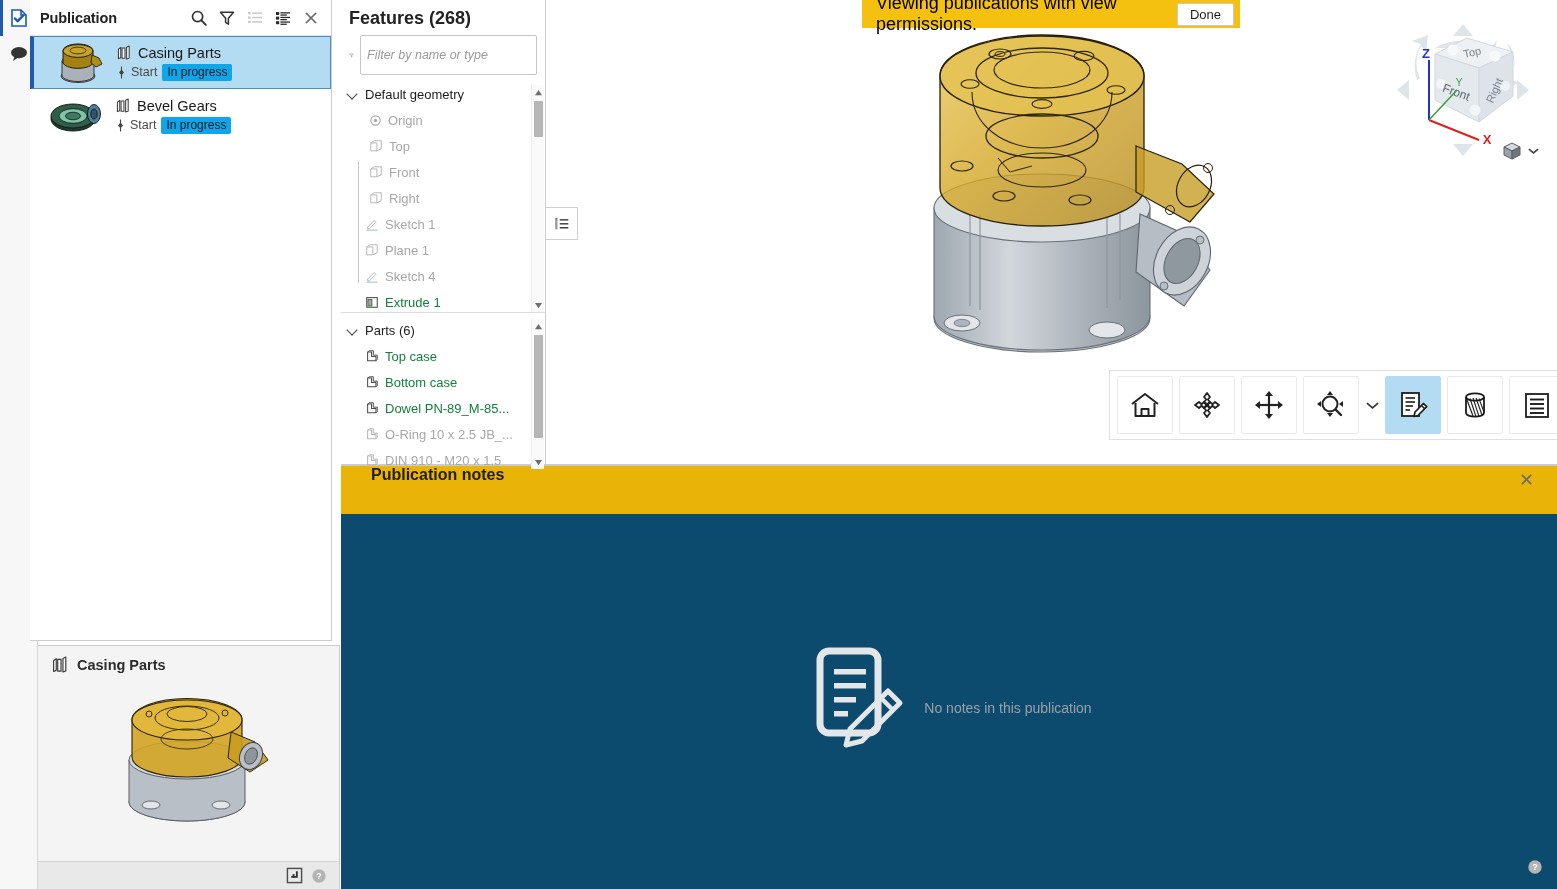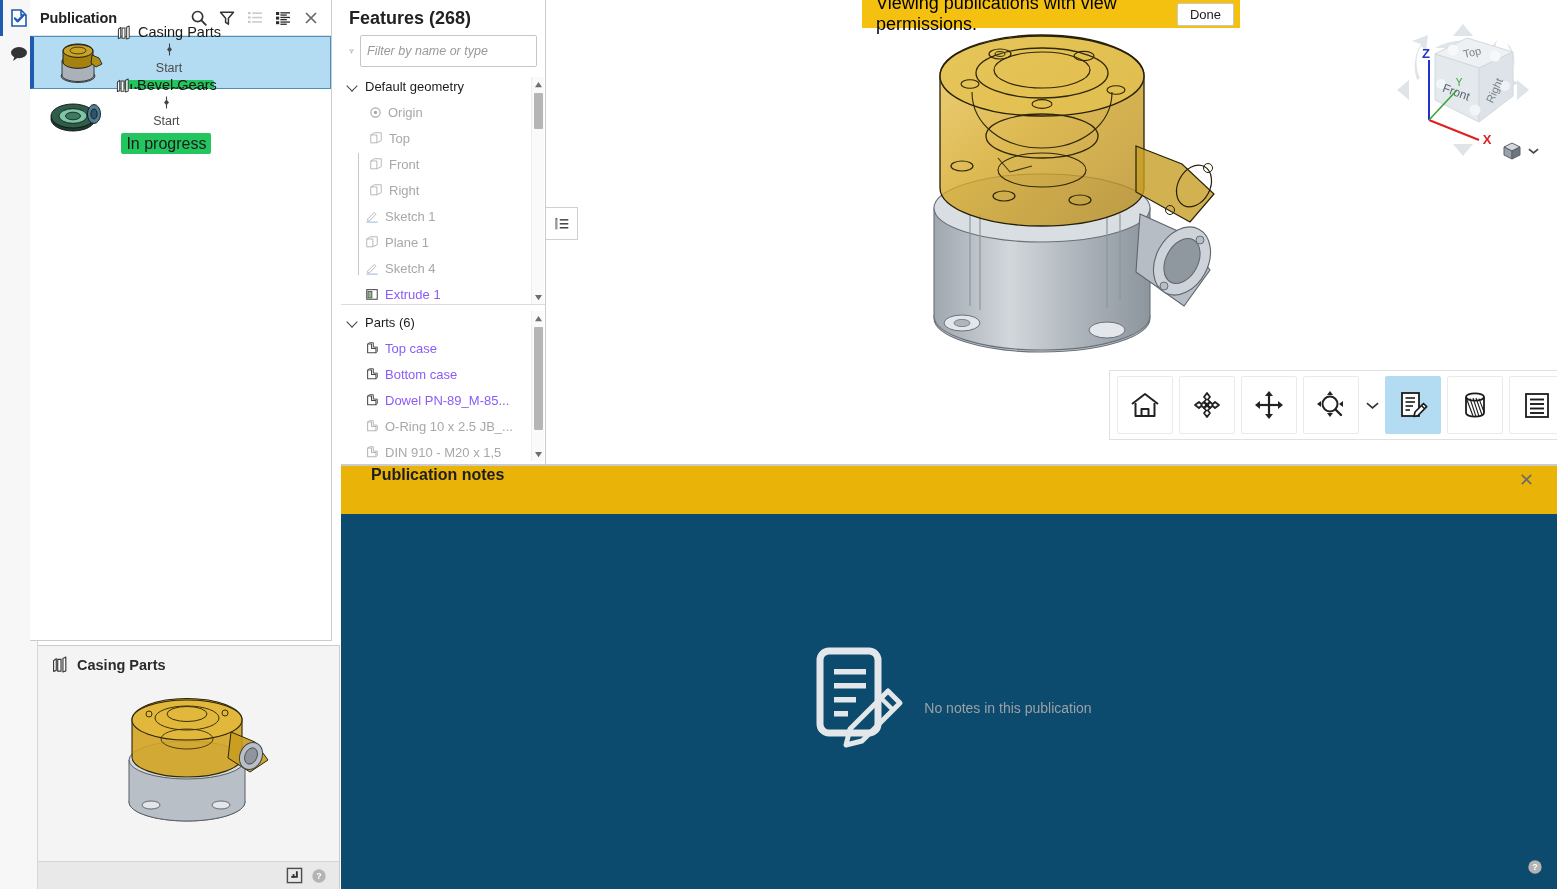--- a/index.html
+++ b/index.html
@@ -52,24 +52,24 @@
     background: #b3dcf2; border: 1px solid #4a8fc0; border-left: 4px solid #1e5bb0;
     padding-left: 11px;
   }
   .pub-thumb {
     width: 66px; height: 47px; flex: 0 0 66px; display: flex;
     align-items: center; justify-content: center;
   }
   .pub-meta { margin-left: 6px; }
   .pub-name-line { display: flex; align-items: center; gap: 6px; }
   .pub-name { font-size: 14.5px; color: #1a1a1a; }
-  .pub-sub { display: flex; align-items: center; gap: 5px; margin-top: 3px; flex-direction: column; }
+  .pub-sub { display: flex; align-items: center; gap: 5px; margin-top: 3px; }
   .pub-sub-txt { font-size: 12.5px; color: #4b4b4b; }
   .badge {
-    background: #22c55e; color: #1b1b1b; font-size: 16px;
+    background: #0ea5e9; color: #1b1b1b; font-size: 12px;
     padding: 1.5px 5px; border-radius: 2px;
   }
 
   
   .preview-panel {
     position: absolute; left: 38px; top: 645px; width: 302px; height: 244px;
     background: #f4f4f4; border-right: 1px solid #cccccc; border-top: 1px solid #cccccc;
   }
   .preview-head {
     display: flex; align-items: center; gap: 8px; padding: 10px 0 0 14px;
@@ -89,30 +89,30 @@
   .feat-panel {
     position: absolute; left: 341px; top: 0; width: 205px; height: 465px;
     background: #ffffff; border-right: 1px solid #cccccc;
     border-bottom: 1px solid #cccccc; z-index: 5;
   }
   .feat-title {
     font-size: 18px; font-weight: bold; color: #222; padding: 8px 0 6px 8px;
   }
   .feat-filter-row { display: flex; align-items: center; padding: 0 8px 6px 8px; gap: 6px; }
   .feat-filter-input {
-    flex: 1; height: 32px; border: 1px solid #c6c6c6; border-radius: 2px;
+    flex: 1; height: 40px; border: 1px solid #c6c6c6; border-radius: 2px;
     font-size: 12.5px; font-style: italic; padding: 0 6px; color: #333;
     font-family: "Liberation Sans", sans-serif; background: #fff;
   }
   .feat-filter-input::placeholder { color: #9a9a9a; font-style: italic; }
   .tree-box { position: relative; }
   .tree-scroll { position: relative; overflow: hidden; }
   .tree-row {
     height: 26px; display: flex; align-items: center; gap: 6px;
-    font-size: 13px; color: #8b5cf6; cursor: pointer; padding-left: 6px;
+    font-size: 13px; color: #15803d; cursor: pointer; padding-left: 6px;
   }
   .tree-row.dim { color: #a8a8a8; }
   .tree-row.indent { padding-left: 28px; }
   .tree-row.indent2 { padding-left: 24px; }
   .tree-grp { font-size: 13px; color: #1c1c1c; }
   .chev {
     display: inline-block; width: 12px; height: 12px; position: relative;
   }
   .chev::after {
     content: ""; position: absolute; left: 1px; top: 2px;

